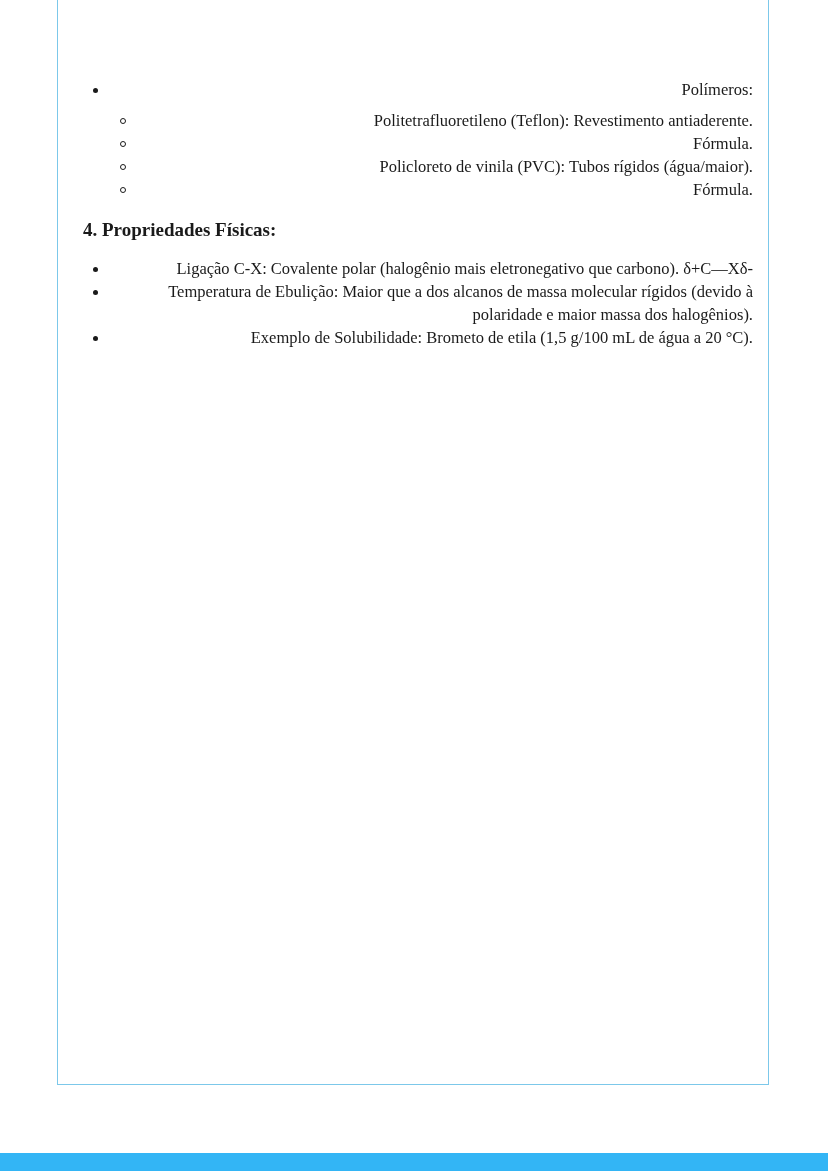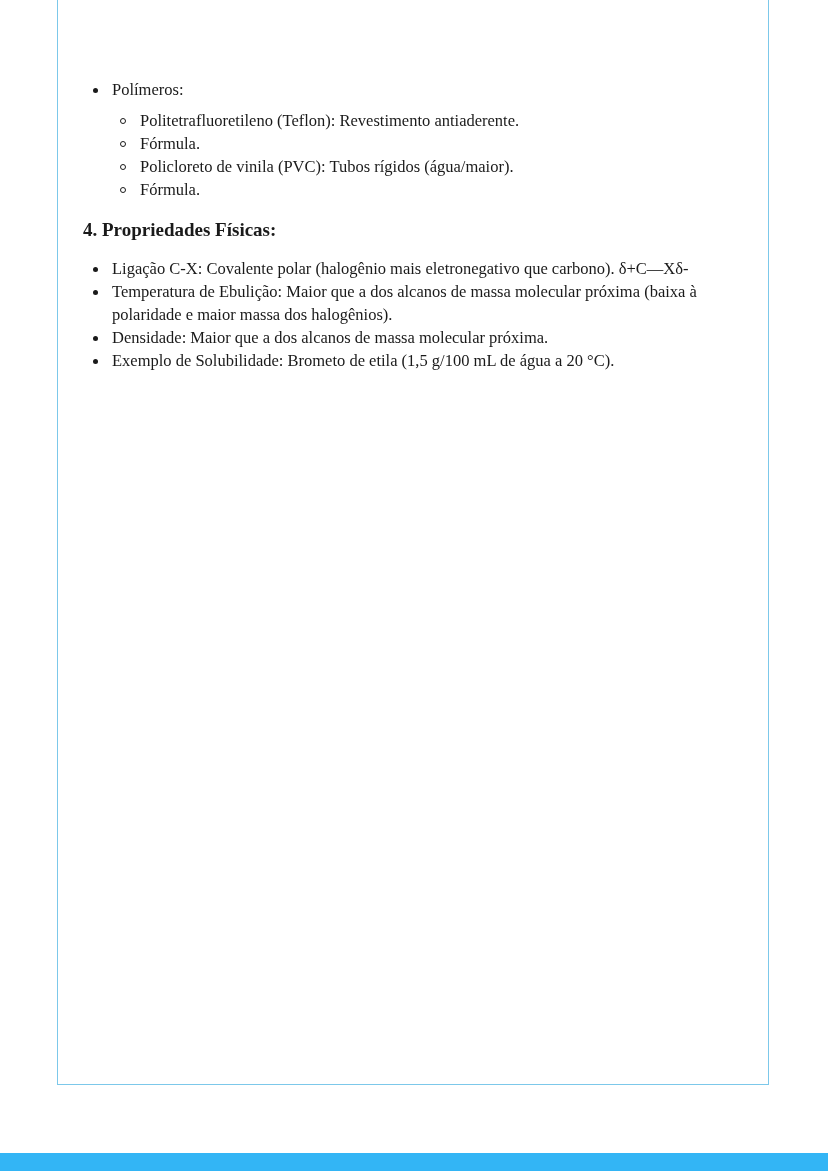--- a/index.html
+++ b/index.html
@@ -11,21 +11,21 @@
     }
     .page-frame {
       position: absolute; left: 57px; top: -2px; width: 712px; height: 1087px;
       border: 1.5px solid #7cc8ea; border-top: none; box-sizing: border-box;
     }
     .content {
       position: absolute; left: 83px; top: 78px; width: 670px;
       font-size: 16.5px; line-height: 23px;
     }
     ul { margin: 0; padding: 0; list-style: none; }
-    ul.l1 > li { position: relative; padding-left: 29px; }
+    ul.l1 > li { position: relative; padding-left: 29px; text-align: right; }
     ul.l1 > li::before {
       content: ""; position: absolute; left: 10px; top: 10px;
       width: 5px; height: 5px; border-radius: 50%; background: #1a1a1a;
     }
     ul.l2 { margin-top: 8px; }
     ul.l2 > li { position: relative; padding-left: 28px; }
     ul.l2 > li::before {
       content: ""; position: absolute; left: 8px; top: 9px;
       width: 4px; height: 4px; border-radius: 50%; border: 1.2px solid #1a1a1a;
     }
@@ -52,19 +52,18 @@
         <li>Policloreto de vinila (PVC): Tubos rígidos (água/maior).</li>
         <li>Fórmula.</li>
       </ul>
     </li>
   </ul>
 
   <div class="section-heading">4. Propriedades Físicas:</div>
 
   <ul class="l1">
     <li>Ligação C-X: Covalente polar (halogênio mais eletronegativo que carbono). δ+C—Xδ-</li>
-    <li>Temperatura de Ebulição: Maior que a dos alcanos de massa molecular próxima (baixa à polaridade e maior massa dos halogênios).</li>
-    <li>Densidade: Maior que a dos alcanos de massa molecular próxima.</li>
+    <li>Temperatura de Ebulição: Maior que a dos alcanos de massa molecular rígidos (devido à polaridade e maior massa dos halogênios).</li>
     <li>Exemplo de Solubilidade: Brometo de etila (1,5 g/100 mL de água a 20 °C).</li>
   </ul>
 </div>
 
 <div class="bottom-bar"></div>
 
 </body></html>

